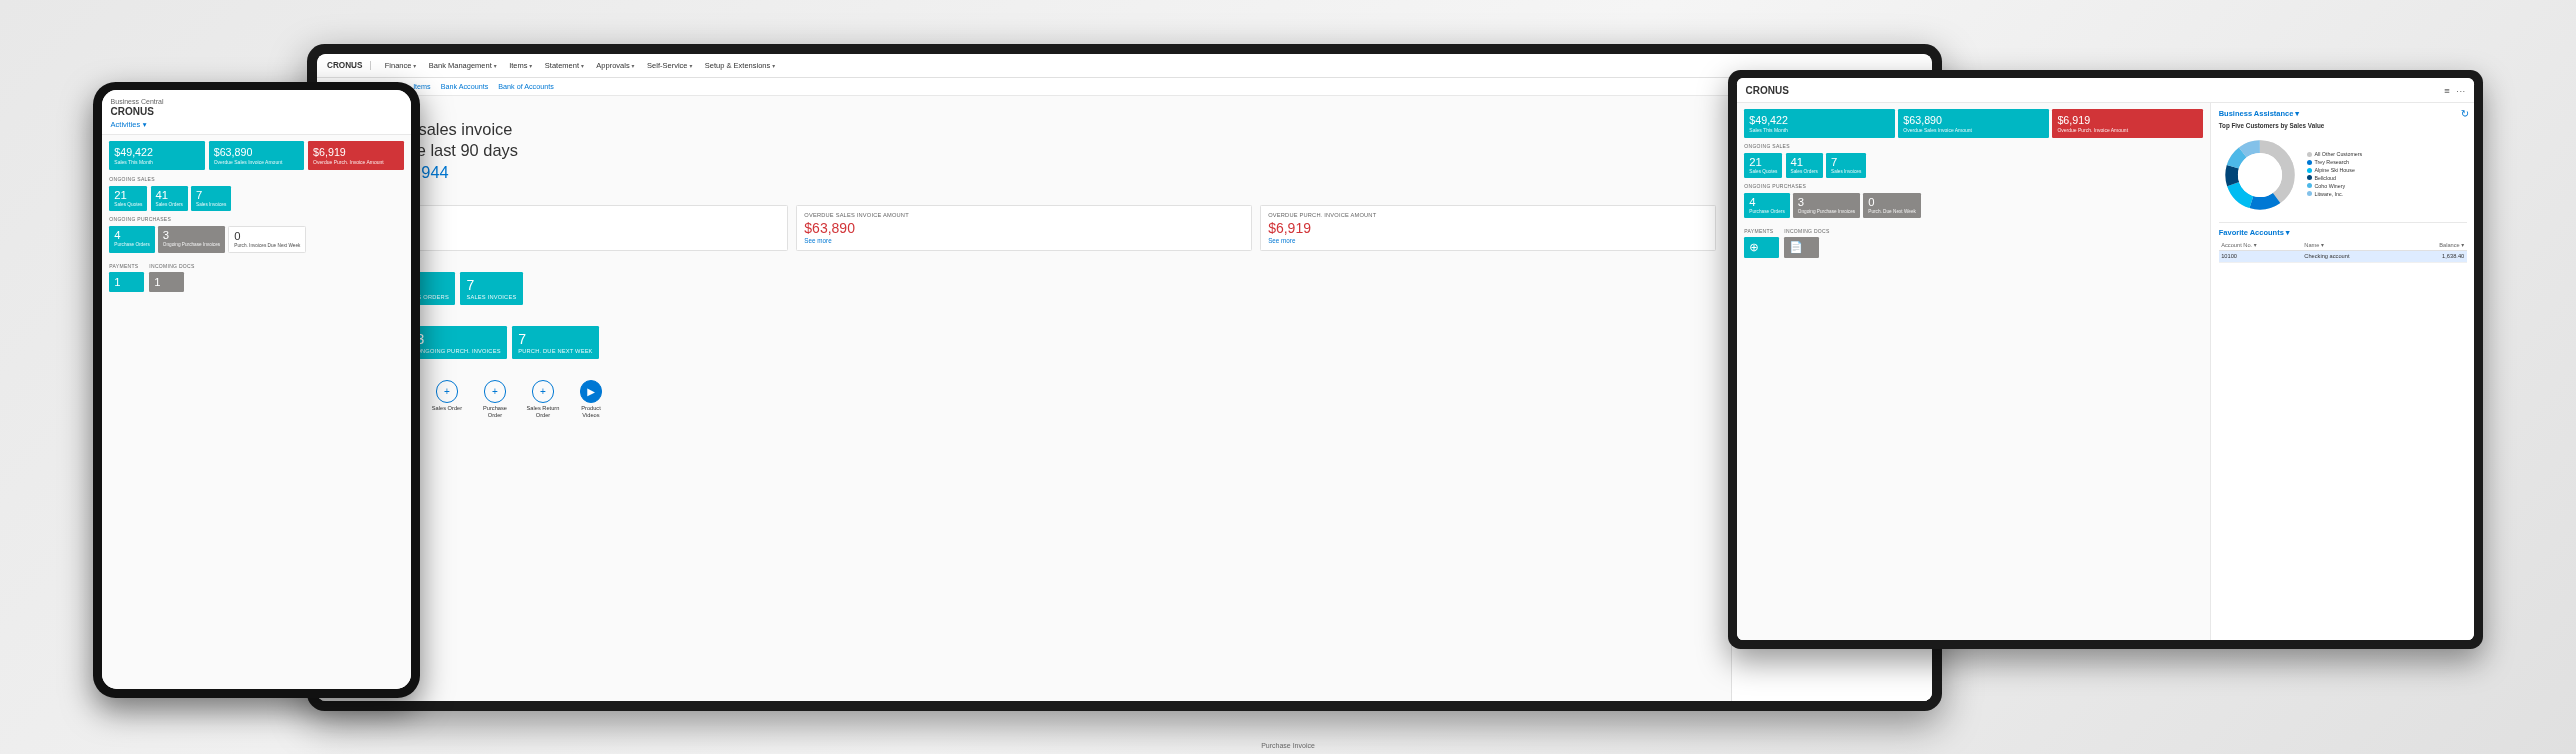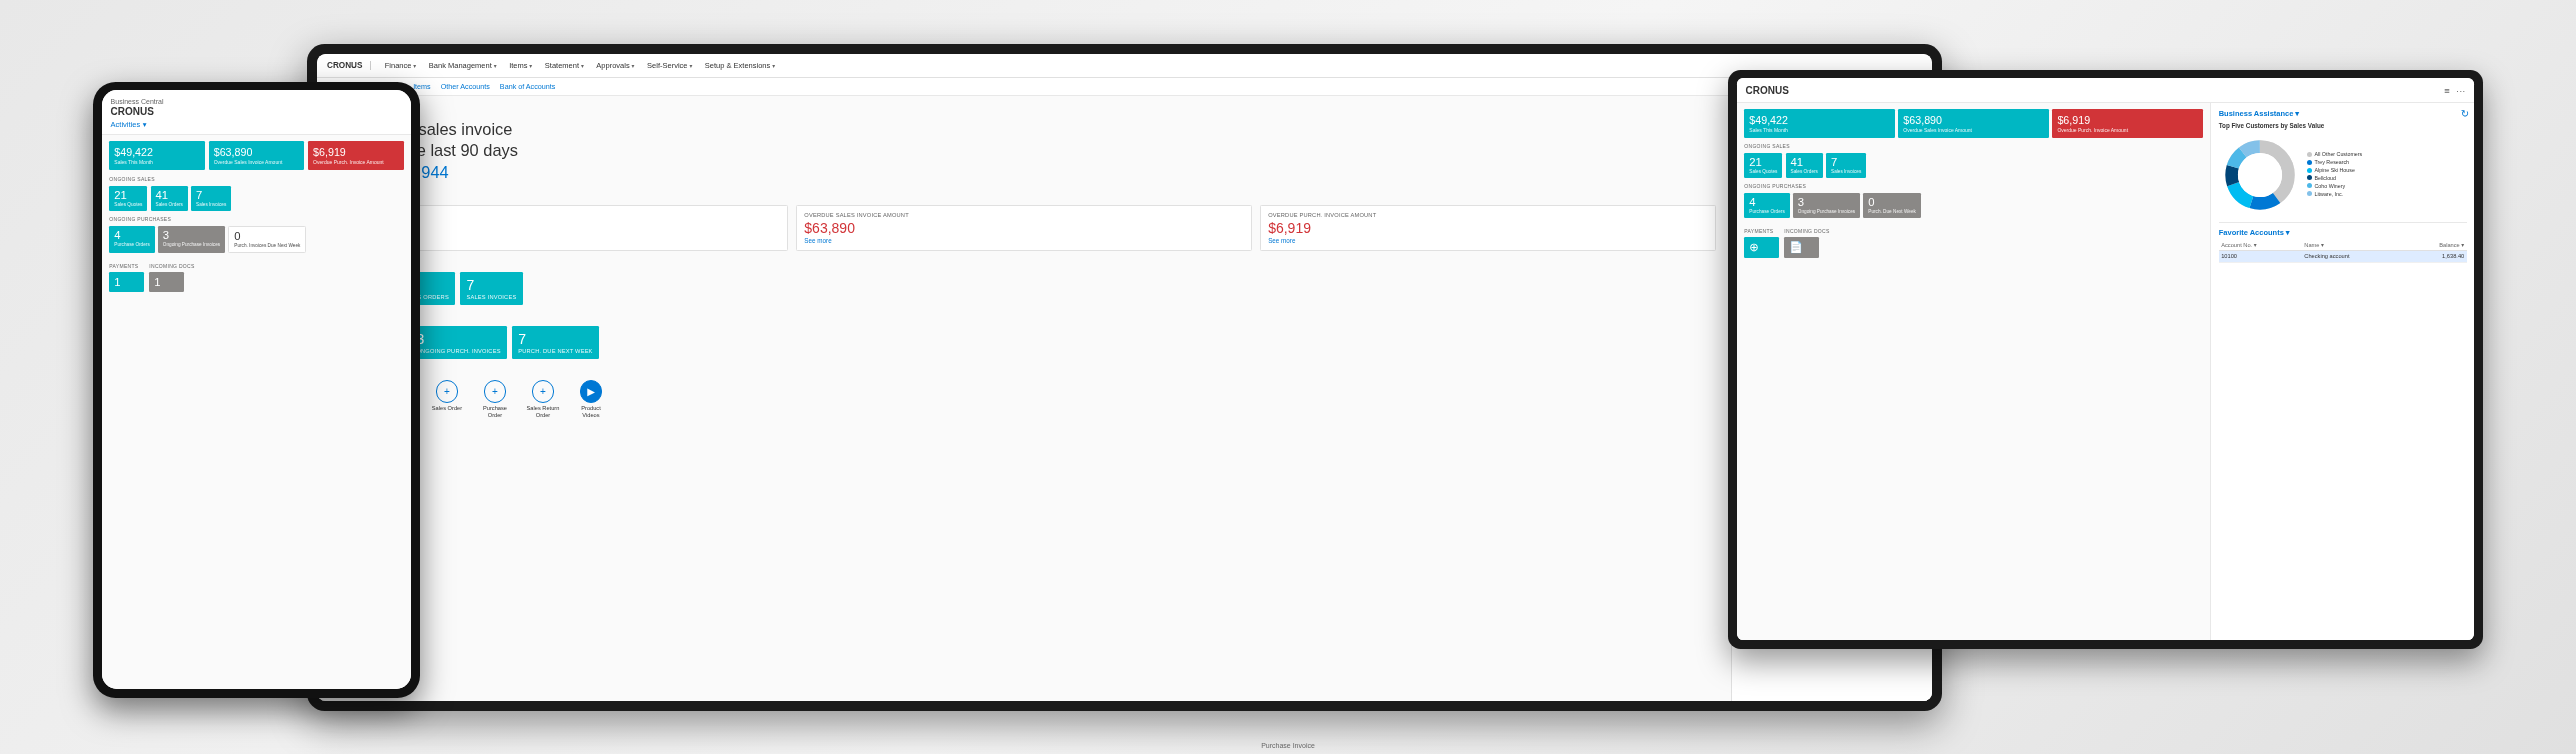--- a/index.html
+++ b/index.html
@@ -654,21 +654,21 @@
         <div class="nav-item">
           <span>Setup &amp; Extensions</span>
             <span class="arrow">▾</span>
         </div>
       </div>
 
       <div class="sub-nav">
         <span class="sub-nav-item">Customers</span>
         <span class="sub-nav-item">Vendors</span>
         <span class="sub-nav-item">Items</span>
-        <span class="sub-nav-item">Other Accounts</span>
+        <span class="sub-nav-item">Bank Accounts</span>
         <span class="sub-nav-item">Bank of Accounts</span>
       </div>
 
       <div class="main-content">
 
         <div class="left-panel">
 
           <div class="headline-label">HEADLINE</div>
           <div class="headline-text">
             The largest sales invoice<br>posted in the last 90 days<br>

